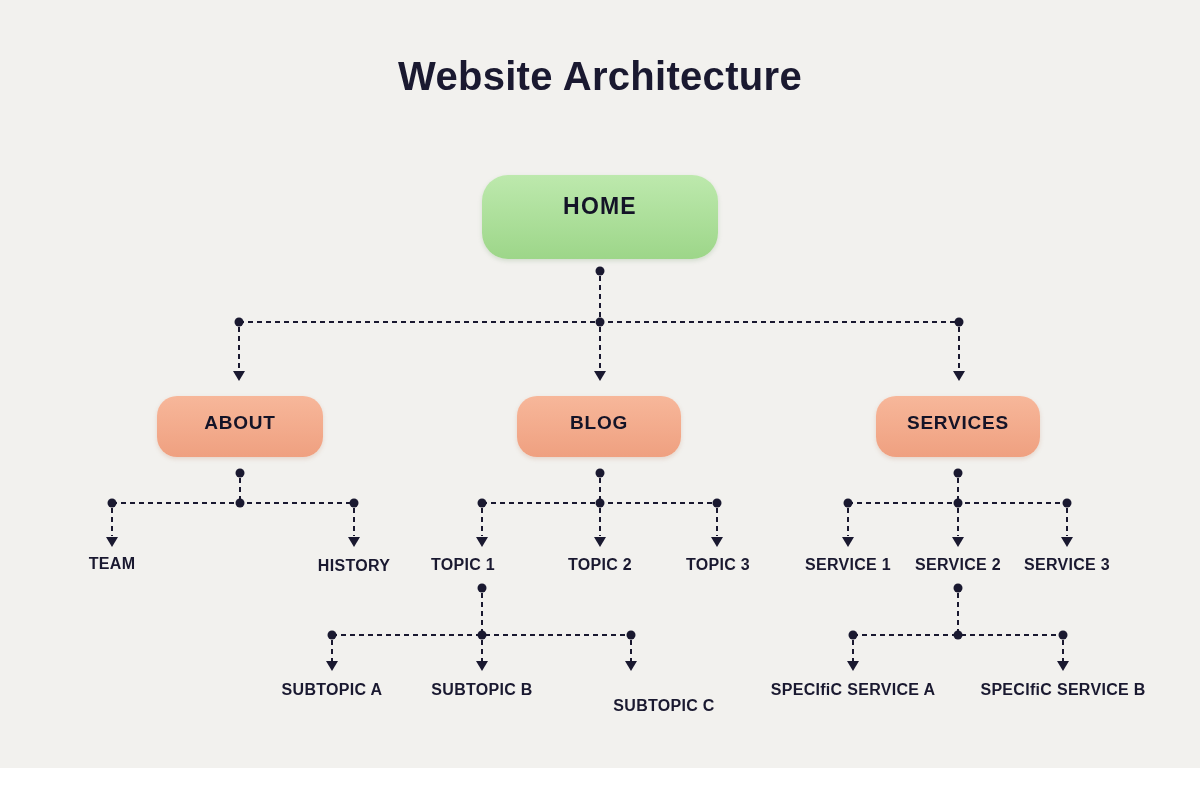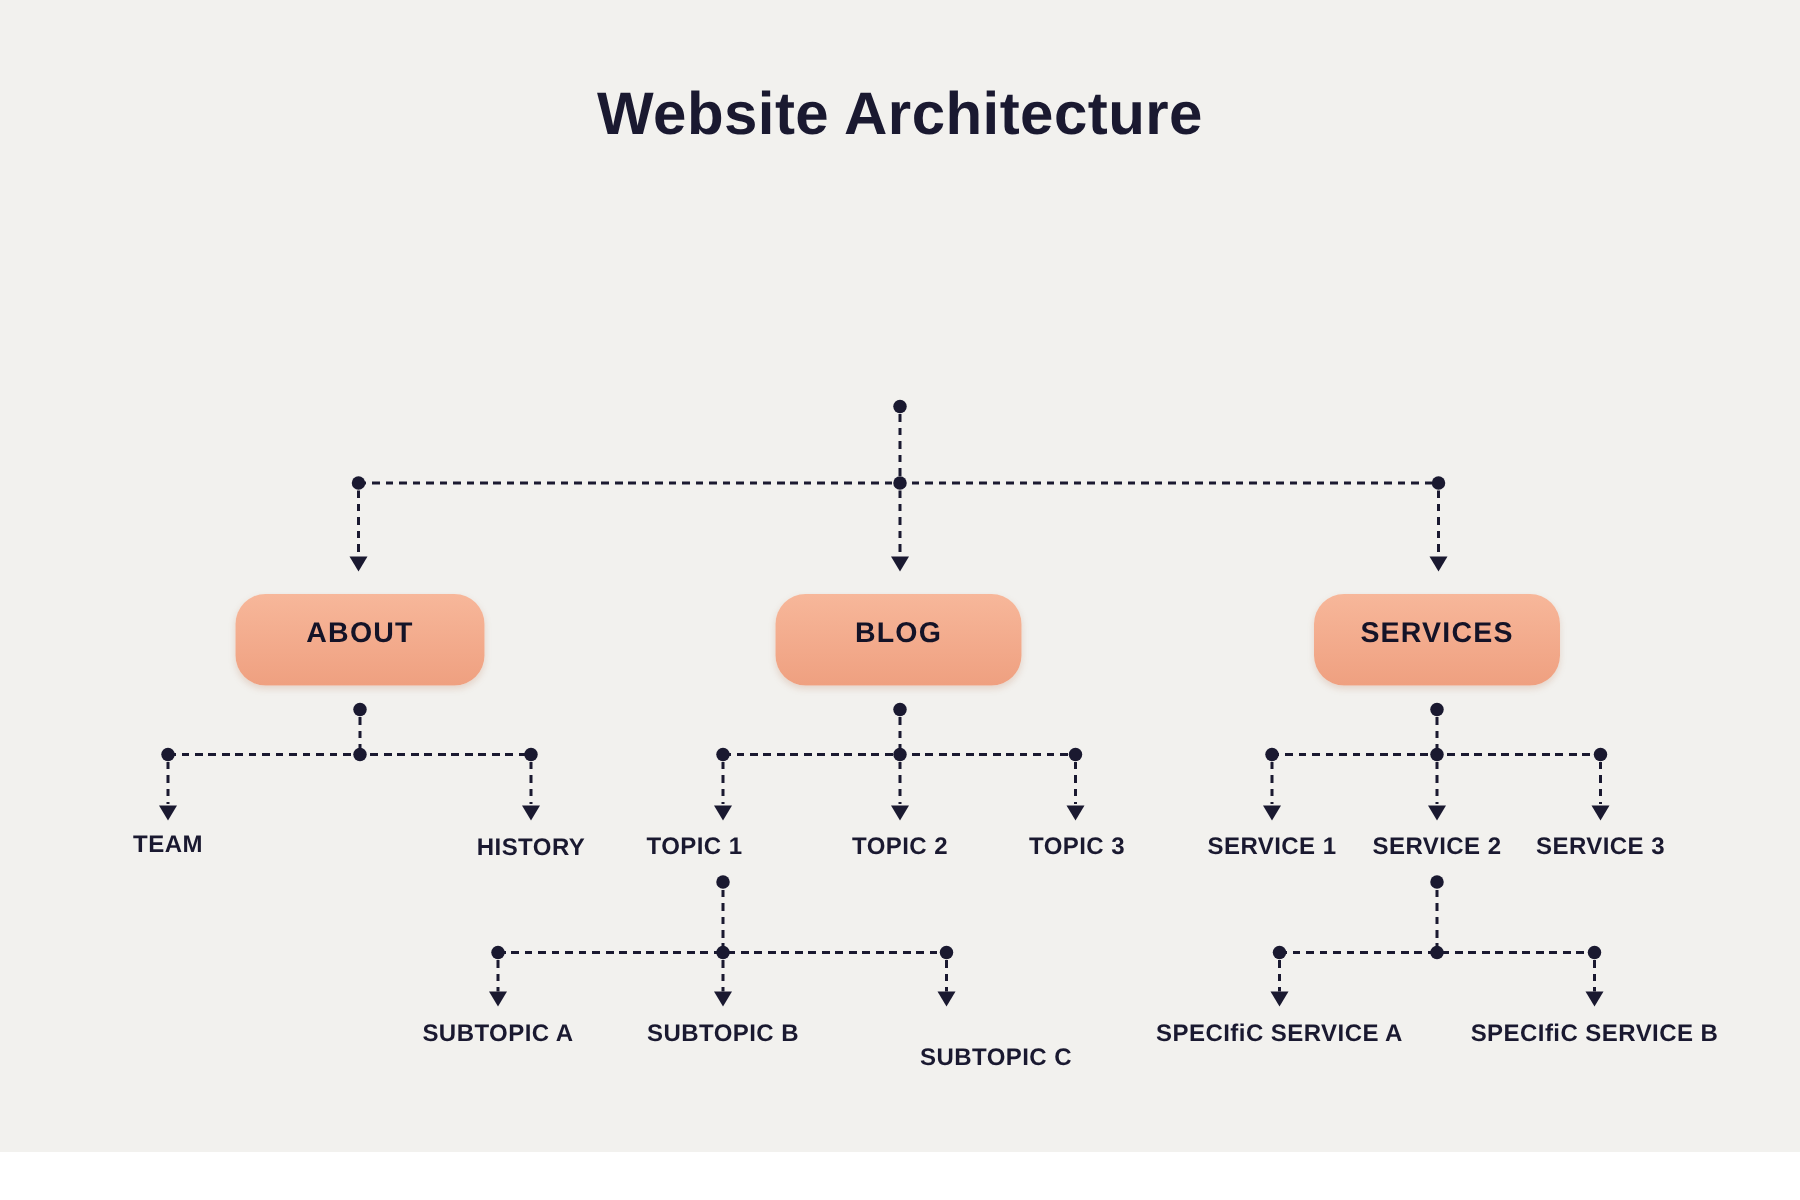--- a/index.html
+++ b/index.html
@@ -60,20 +60,21 @@
     color:var(--ink); white-space:nowrap;
   }
 </style>
 </head>
 <body>
 
 <div id="canvas">
 
   <div class="title">Website Architecture</div>
 
+  <div class="box box-home" style="left:482px;top:175px;width:236px;height:84px;">HOME</div>
 
   <div class="box box-section" style="left:517px;top:396px;width:164px;height:61px;">BLOG</div>
   <div class="box box-section" style="left:157px;top:396px;width:166px;height:61px;">ABOUT</div>
   <div class="box box-section" style="left:876px;top:396px;width:164px;height:61px;">SERVICES</div>
 
   <div>
     <div class="dot" style="left:600px;top:271px;"></div>
     <div class="vl" style="left:600px;top:276px;height:44px;"></div>
     <div class="hl" style="left:239px;top:321px;width:720px;"></div>
     <div class="dot" style="left:239px;top:322px;"></div>

